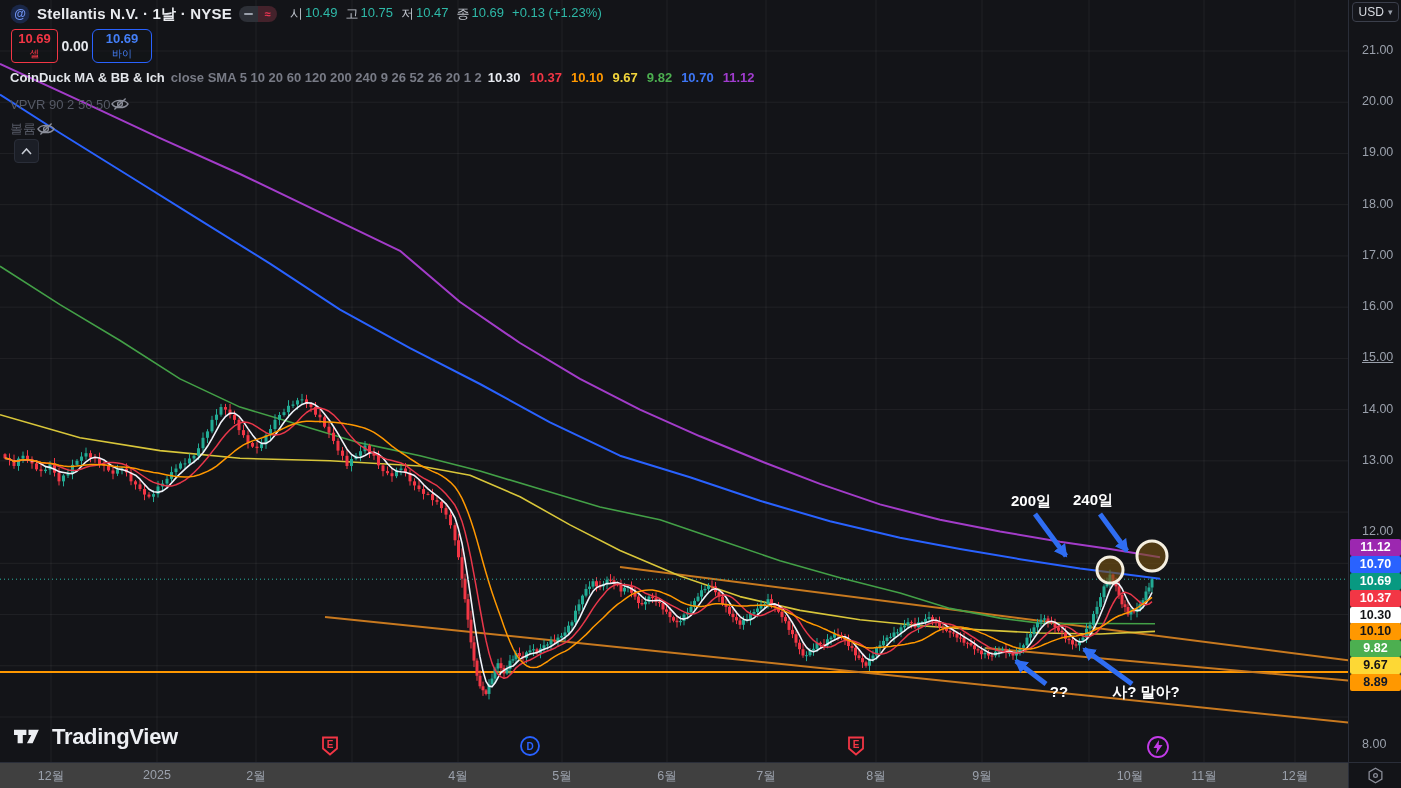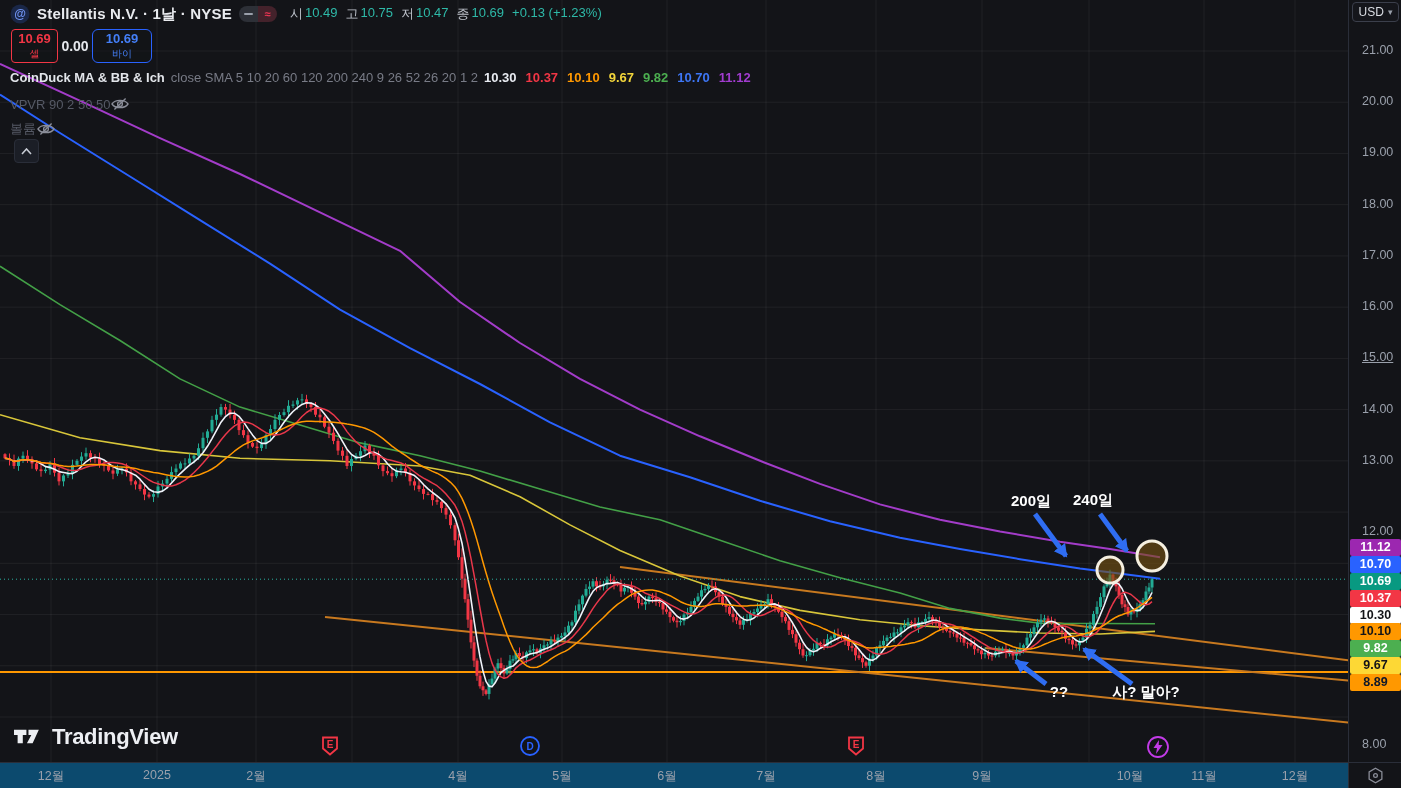--- a/index.html
+++ b/index.html
@@ -2,21 +2,21 @@
 <html><head>
 <meta charset="utf-8">
 <style>
   *{box-sizing:border-box;margin:0;padding:0}
   html,body{width:1401px;height:788px;overflow:hidden;background:#131418;
     font-family:"Liberation Sans","DejaVu Sans",sans-serif;}
   #app{position:relative;width:1401px;height:788px;background:#131418;}
   #chart-pane{position:absolute;left:0;top:0;width:1348px;height:762px;}
   #chart-svg{position:absolute;left:0;top:0;}
   #price-axis{position:absolute;left:1348px;top:0;width:53px;height:762px;border-left:1px solid #2a2e39;background:#131418;}
-  #time-axis{position:absolute;left:0;top:762px;width:1348px;height:26px;border-top:1px solid #2a2e39;background:#0c4a6e;}
+  #time-axis{position:absolute;left:0;top:762px;width:1348px;height:26px;border-top:1px solid #2a2e39;background:#404040;}
   #corner{position:absolute;left:1348px;top:762px;width:53px;height:26px;border-top:1px solid #2a2e39;border-left:1px solid #2a2e39;display:flex;align-items:center;justify-content:center;}
   
   .row1{position:absolute;left:10px;top:4px;height:20px;display:flex;align-items:center;gap:7px;z-index:5;}
   .sym-title{font-size:15px;font-weight:700;color:#e9ebef;letter-spacing:.2px;}
   .pill{width:38px;height:16px;border-radius:9px;overflow:hidden;display:flex;cursor:pointer;}
   .pill .ph1{width:19px;background:#2d3037;display:flex;align-items:center;justify-content:center;}
   .pill .ph1 i{display:block;width:9px;height:2px;background:#9aa0ab;border-radius:1px;}
   .pill .ph2{width:19px;background:#44222b;color:#f23655;font-size:11px;font-weight:700;display:flex;align-items:center;justify-content:center;}
   .ohlc{display:flex;gap:8px;font-size:13px;margin-left:6px;white-space:nowrap;}
   .ohlc .pair{display:flex;gap:2px;}
@@ -28,21 +28,21 @@
   .sellbox{width:47px;height:34px;border:1px solid #f23645;border-radius:4px;text-align:center;cursor:pointer;background:rgba(19,20,24,.6);}
   .sellbox .p{font-size:13px;font-weight:700;color:#f23645;line-height:16px;margin-top:1px;}
   .sellbox .l{font-size:10px;color:#f23645;line-height:13px;}
   .spread{width:34px;text-align:center;color:#e6e8ed;font-size:14px;font-weight:700;}
   .buybox{width:60px;height:34px;border:1.5px solid #2962ff;border-radius:6px;text-align:center;cursor:pointer;background:rgba(19,20,24,.6);}
   .buybox .p{font-size:13px;font-weight:700;color:#447ff7;line-height:16px;margin-top:1px;}
   .buybox .l{font-size:10px;color:#447ff7;line-height:13px;}
   
   .ind-row{position:absolute;left:10px;top:70px;display:flex;gap:6px;align-items:center;font-size:13px;z-index:5;white-space:nowrap;}
   .ind-title{color:#e2e5ea;font-weight:700;cursor:pointer;}
-  .ind-params{color:#787b86;}
+  .ind-params{color:#787b86;font-weight:bold;}
   .ind-vals{display:flex;gap:9px;font-weight:700;}
   .dim-row{position:absolute;left:10px;display:flex;align-items:center;font-size:13px;color:#565a66;z-index:5;}
   .eye{width:20px;height:16px;cursor:pointer;display:inline-flex;}
   .collapse-btn{position:absolute;left:14px;top:139px;width:25px;height:24px;border:1px solid #2a2e39;border-radius:4px;background:#1b1e26;display:flex;align-items:center;justify-content:center;cursor:pointer;z-index:5;}
   
   .tvlogo{position:absolute;left:14px;top:724px;display:flex;align-items:center;gap:8px;z-index:5;cursor:pointer;}
   .tvlogo .txt{color:#edeff3;font-size:22px;font-weight:700;letter-spacing:-.3px;}
   
   .tick{position:absolute;left:0;width:53px;padding-left:13px;color:#9aa0ab;font-size:12.5px;}
   .plabel{position:absolute;left:1px;width:51px;height:17px;line-height:17px;text-align:center;font-size:12.5px;font-weight:700;border-radius:2px;}

